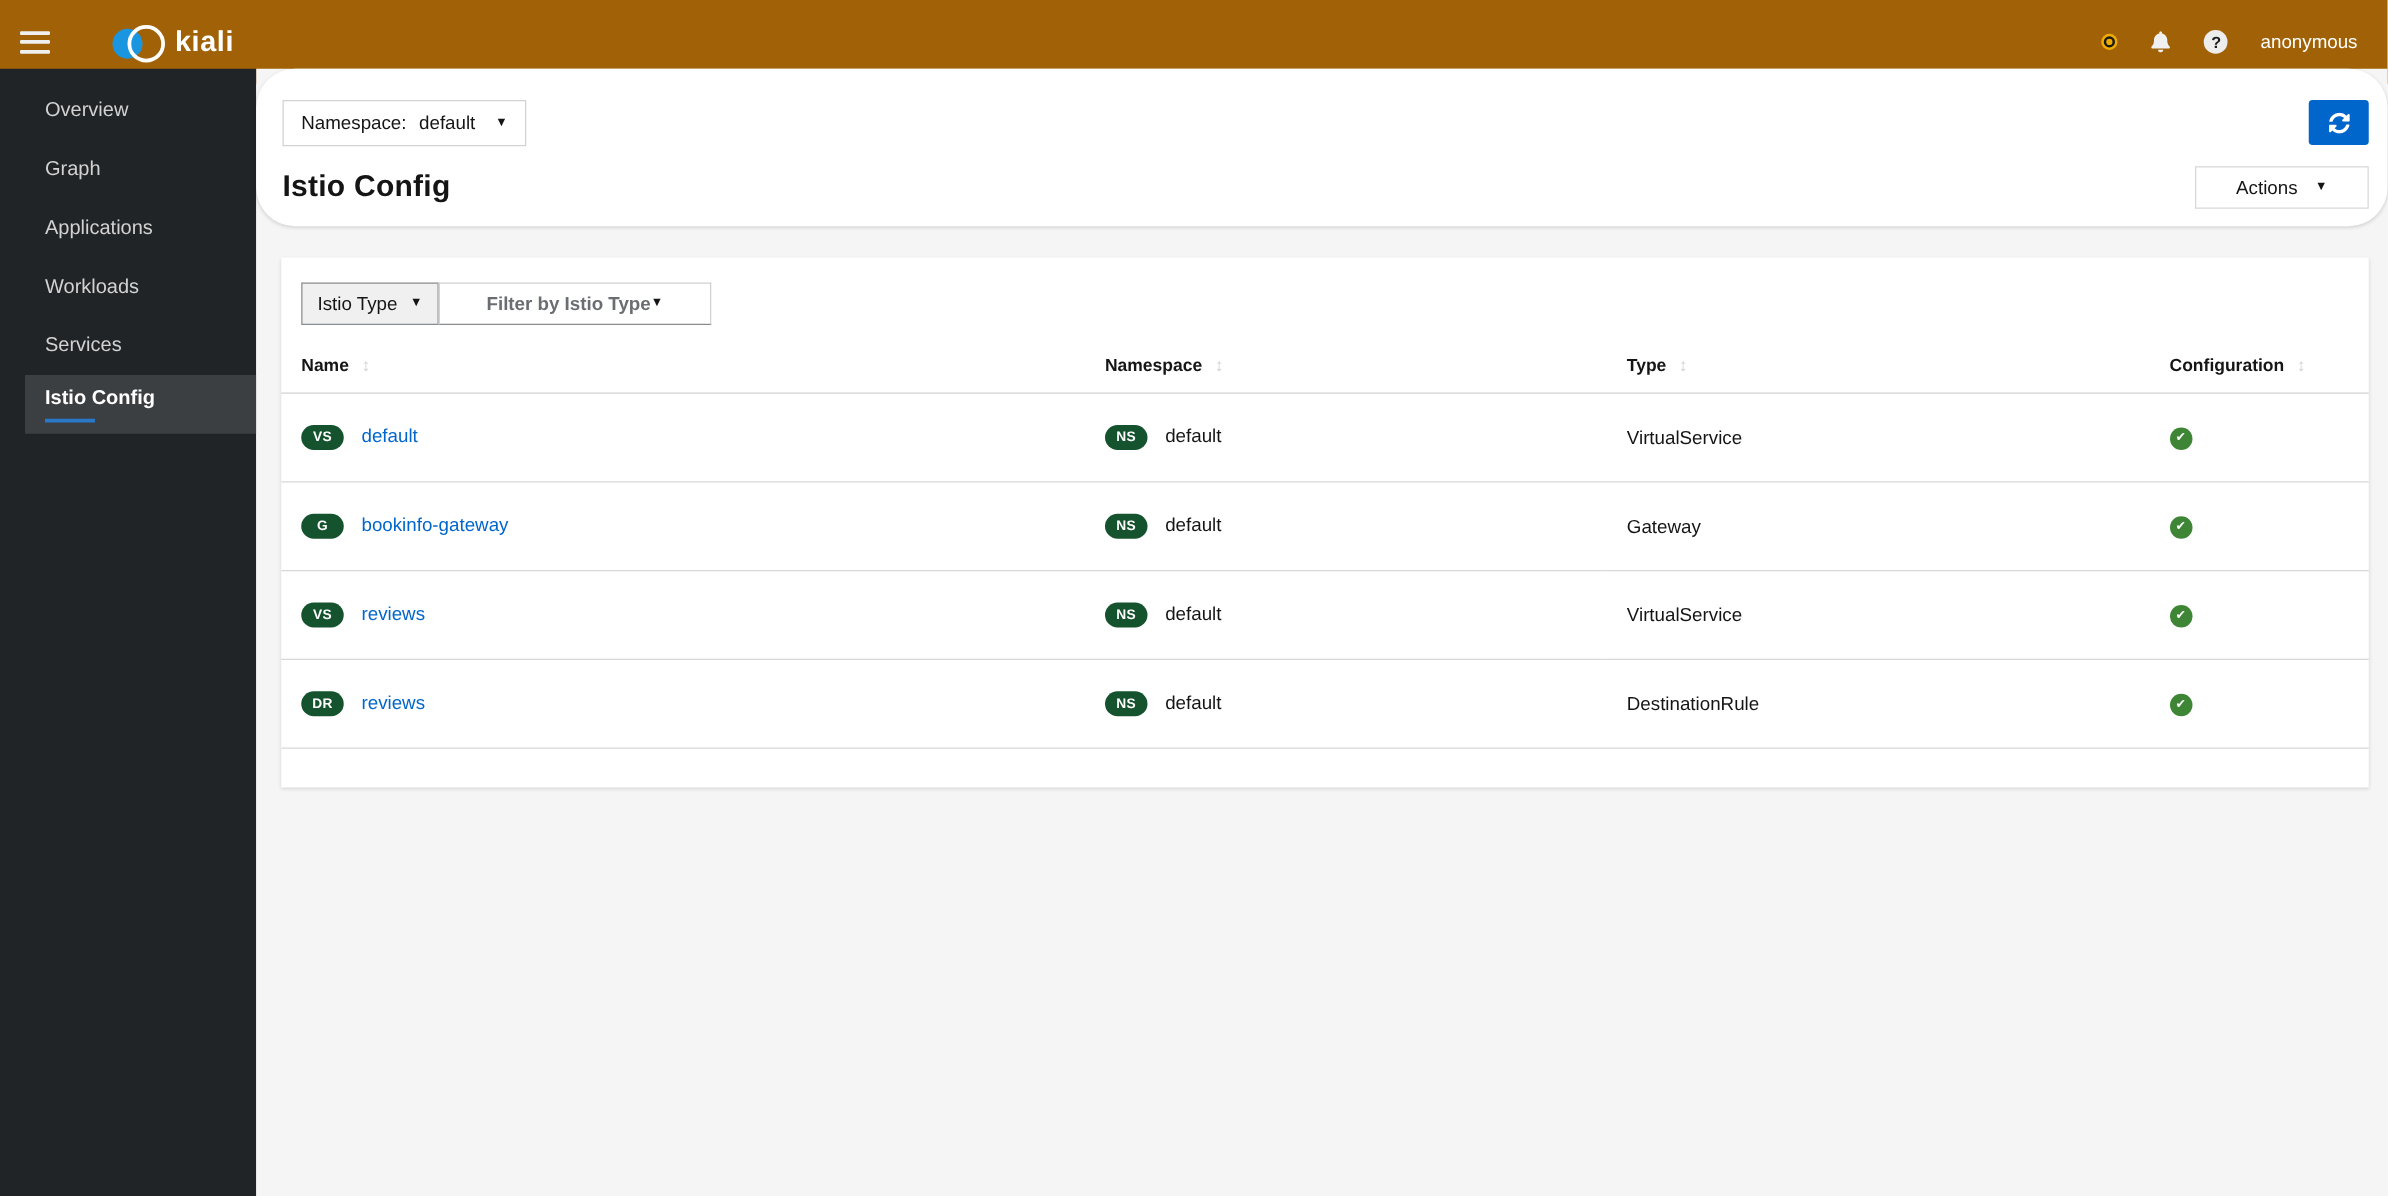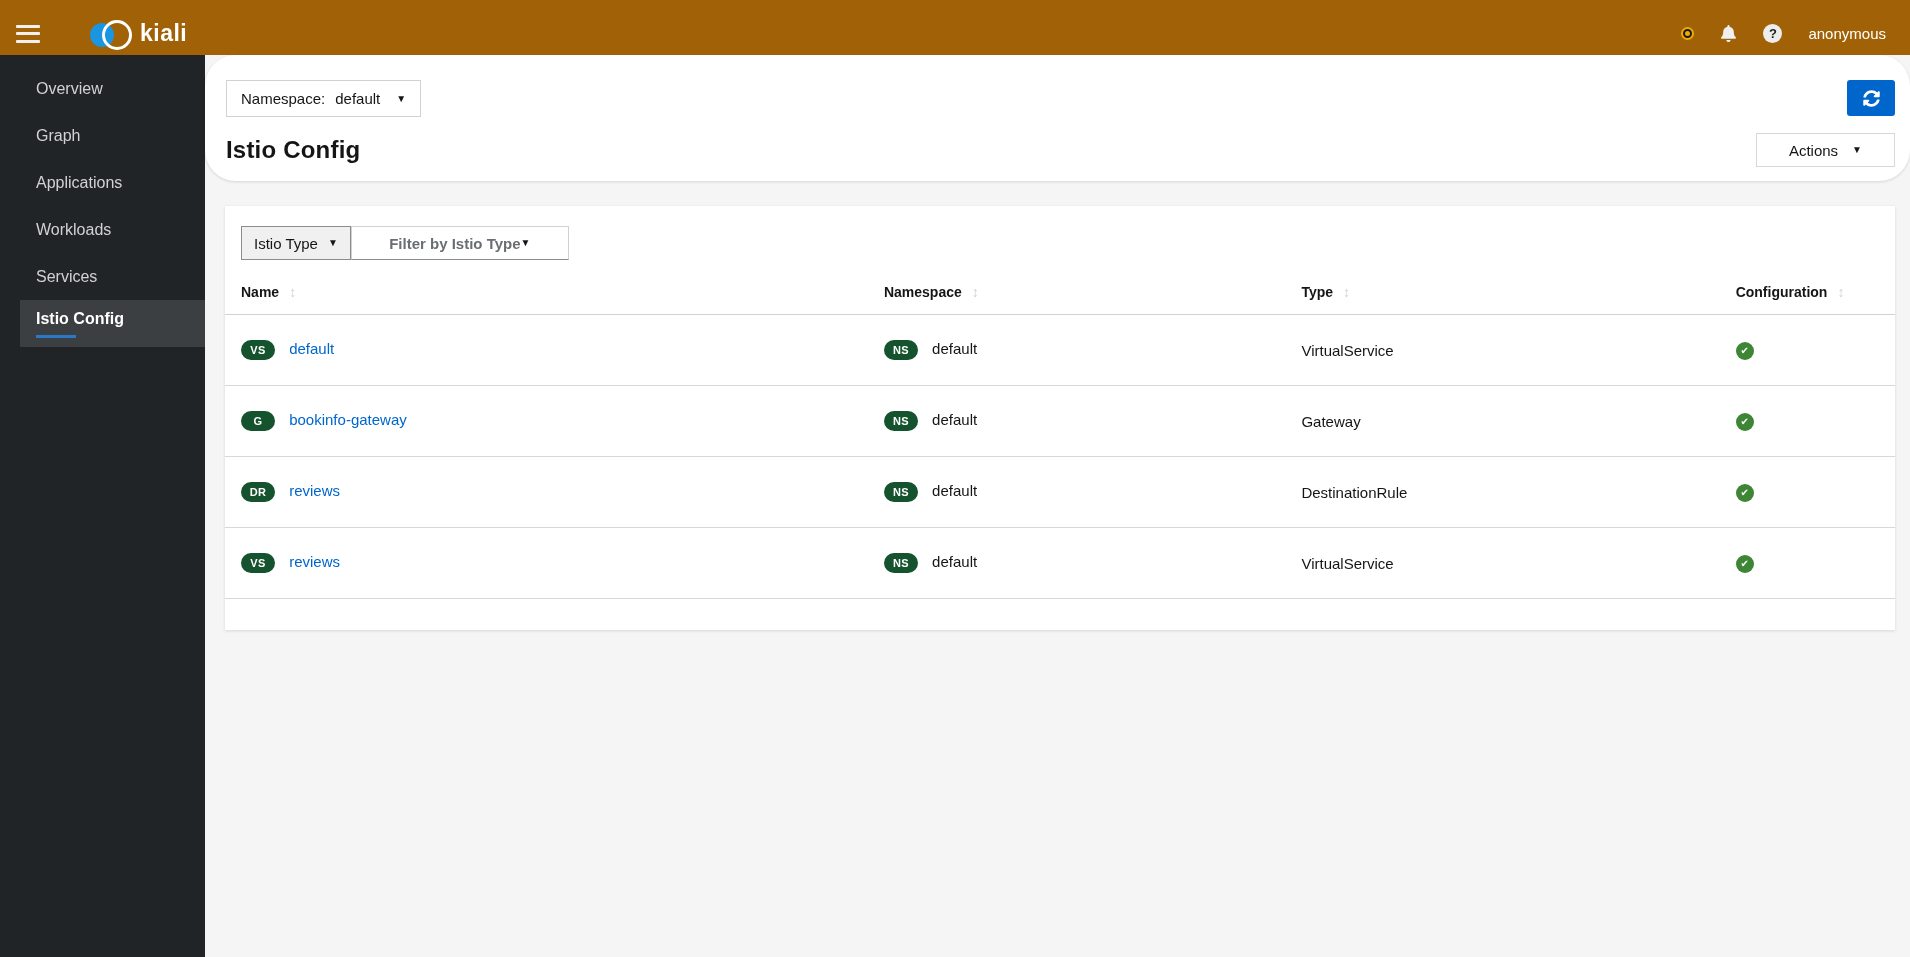--- a/index.html
+++ b/index.html
@@ -192,40 +192,40 @@
     <td class="col-ns">
       <span class="type-badge">NS</span>
       <span>default</span>
     </td>
     <td class="col-type"><span>Gateway</span></td>
     <td class="col-config"><span class="check-circle">✔</span></td>
   </tr>
 
   <tr>
     <td class="col-name">
+      <span class="type-badge">VS</span>
+      <a class="item-link">reviews</a>
+    </td>
+    <td class="col-ns">
+      <span class="type-badge">NS</span>
+      <span>default</span>
+    </td>
+    <td class="col-type"><span>VirtualService</span></td>
+    <td class="col-config"><span class="check-circle">✔</span></td>
+  </tr>
+
+  <tr>
+    <td class="col-name">
       <span class="type-badge">DR</span>
       <a class="item-link">reviews</a>
     </td>
     <td class="col-ns">
       <span class="type-badge">NS</span>
       <span>default</span>
     </td>
     <td class="col-type"><span>DestinationRule</span></td>
     <td class="col-config"><span class="check-circle">✔</span></td>
   </tr>
-
-  <tr>
-    <td class="col-name">
-      <span class="type-badge">VS</span>
-      <a class="item-link">reviews</a>
-    </td>
-    <td class="col-ns">
-      <span class="type-badge">NS</span>
-      <span>default</span>
-    </td>
-    <td class="col-type"><span>VirtualService</span></td>
-    <td class="col-config"><span class="check-circle">✔</span></td>
-  </tr>
 </tbody>
     </table>
   </div>
 
 </main>
 
 </body></html>

